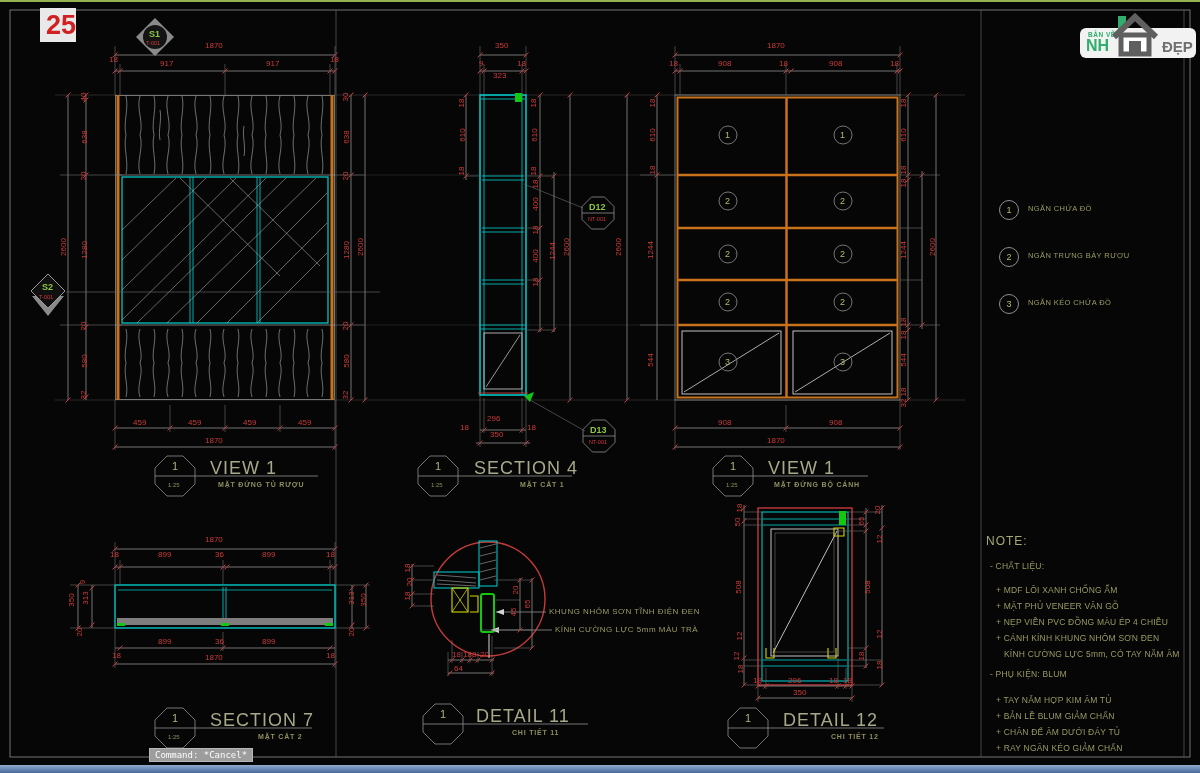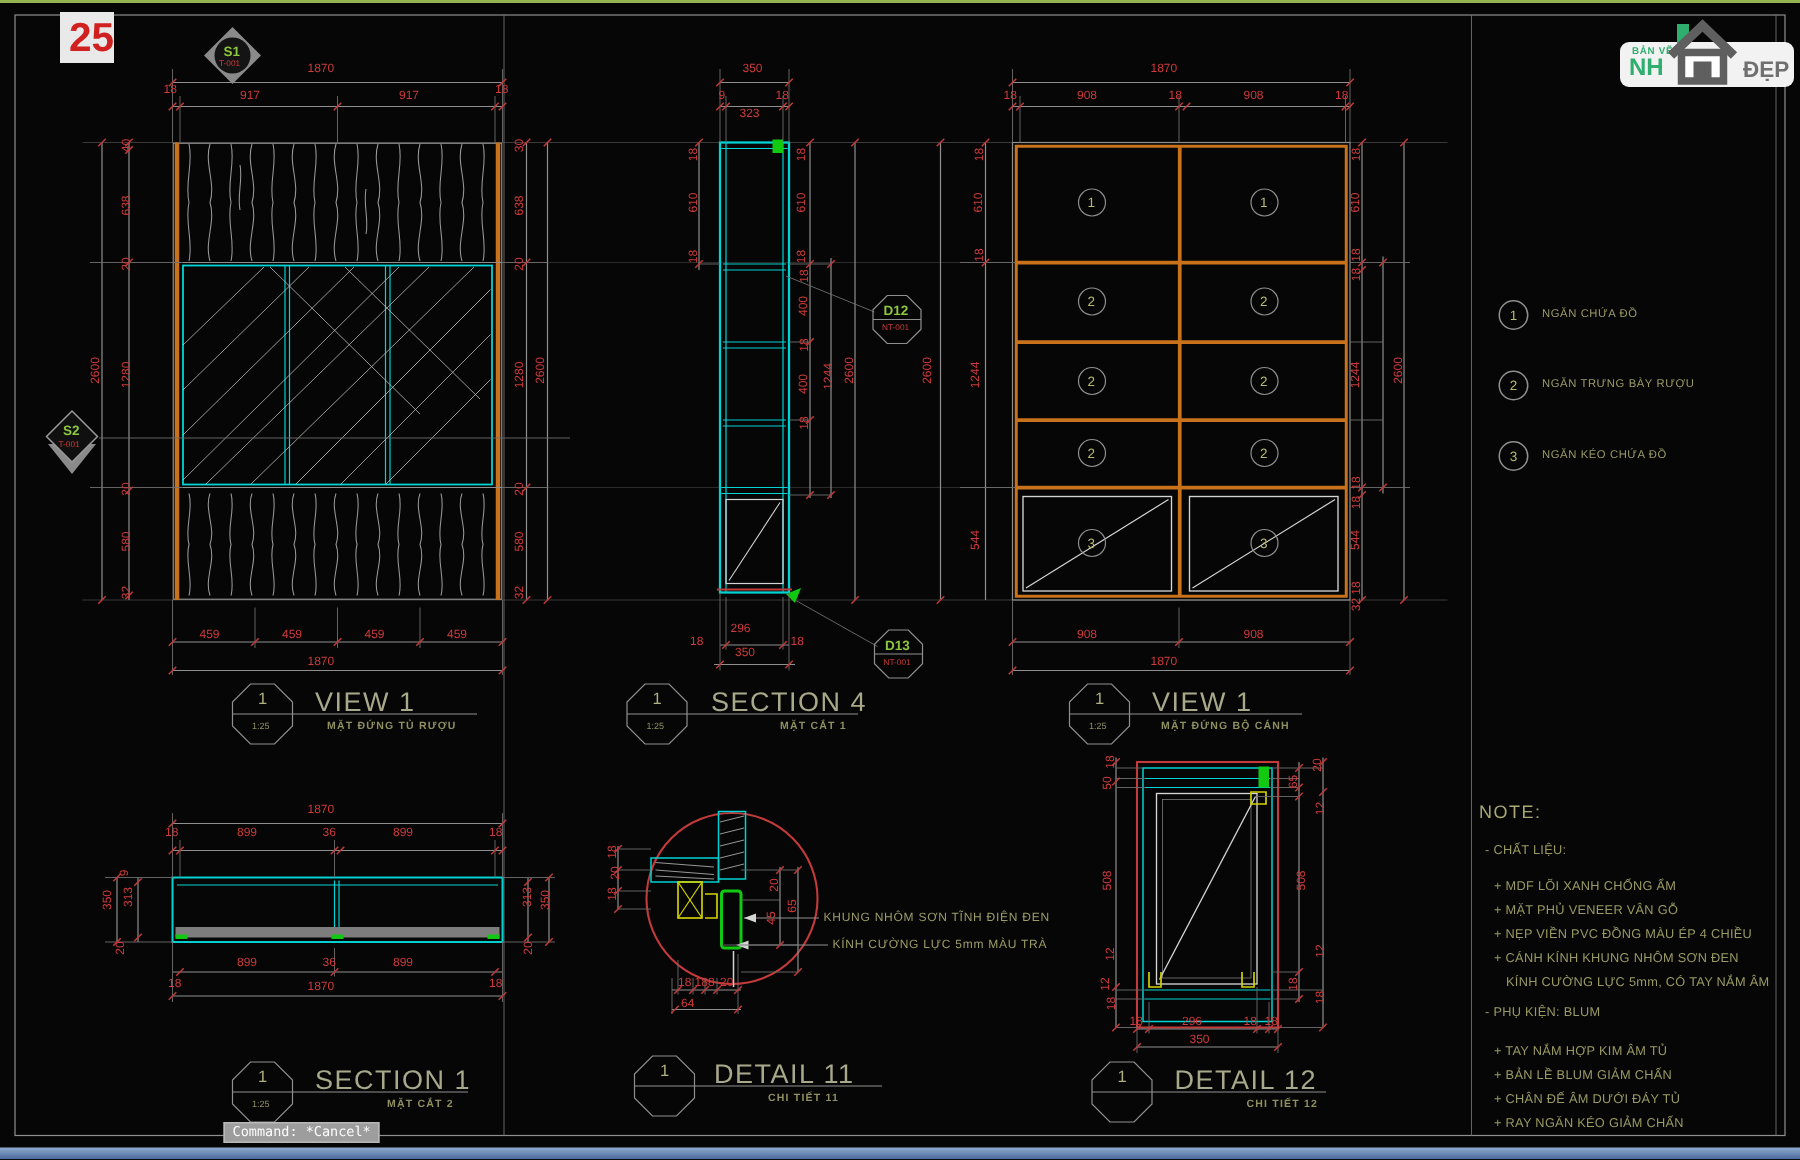--- a/index.html
+++ b/index.html
@@ -548,21 +548,21 @@
 <span class="tnum" style="left:435px;top:461px">1</span>
 <span class="tscale" style="left:431px;top:482px">1:25</span>
 <span class="tname" style="left:474px;top:459px">SECTION 4</span>
 <span class="tsub" style="left:520px;top:481px">MẶT CẮT 1</span>
 <span class="tnum" style="left:730px;top:461px">1</span>
 <span class="tscale" style="left:726px;top:482px">1:25</span>
 <span class="tname" style="left:768px;top:459px">VIEW 1</span>
 <span class="tsub" style="left:774px;top:481px">MẶT ĐỨNG BỘ CÁNH</span>
 <span class="tnum" style="left:172px;top:713px">1</span>
 <span class="tscale" style="left:168px;top:734px">1:25</span>
-<span class="tname" style="left:210px;top:711px">SECTION 1</span>
+<span class="tname" style="left:210px;top:711px">SECTION 7</span>
 <span class="tsub" style="left:258px;top:733px">MẶT CẮT 2</span>
 <span class="tnum" style="left:440px;top:709px">1</span>
 <span class="tname" style="left:476px;top:707px">DETAIL 11</span>
 <span class="tsub" style="left:512px;top:729px">CHI TIẾT 11</span>
 <span class="tnum" style="left:745px;top:713px">1</span>
 <span class="tname" style="left:783px;top:711px">DETAIL 12</span>
 <span class="tsub" style="left:831px;top:733px">CHI TIẾT 12</span>
 
 <div class="lc" style="left:999px;top:200px">1</div>
 <span class="ll" style="left:1028px;top:205px">NGĂN CHỨA ĐỒ</span>

